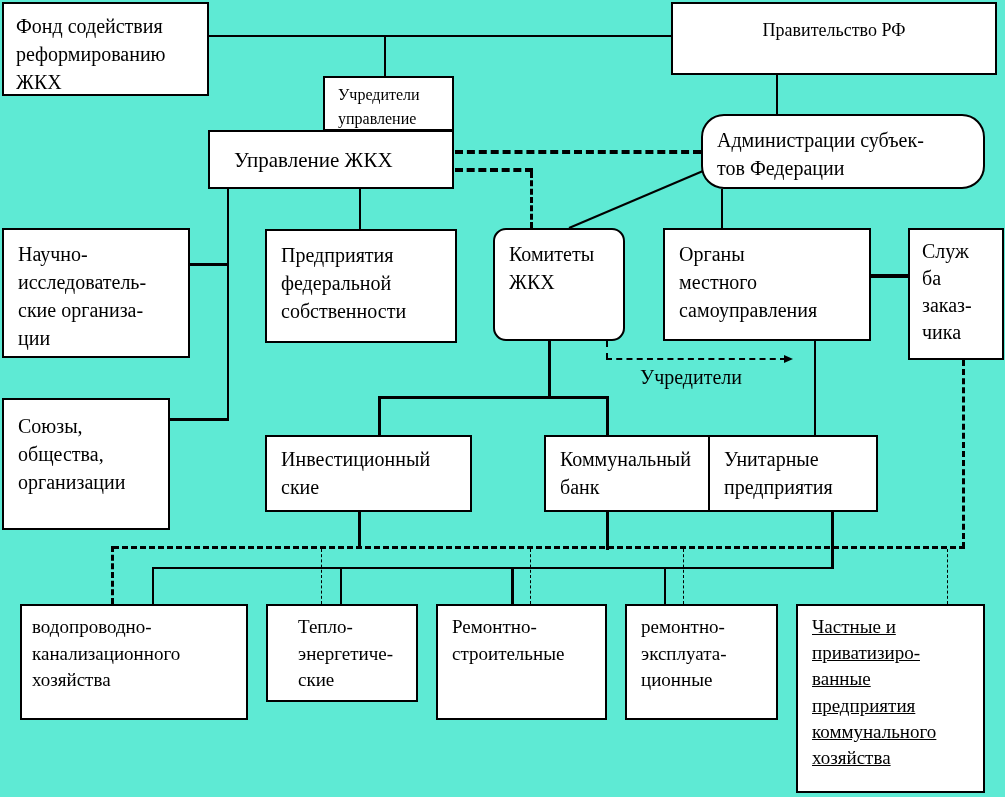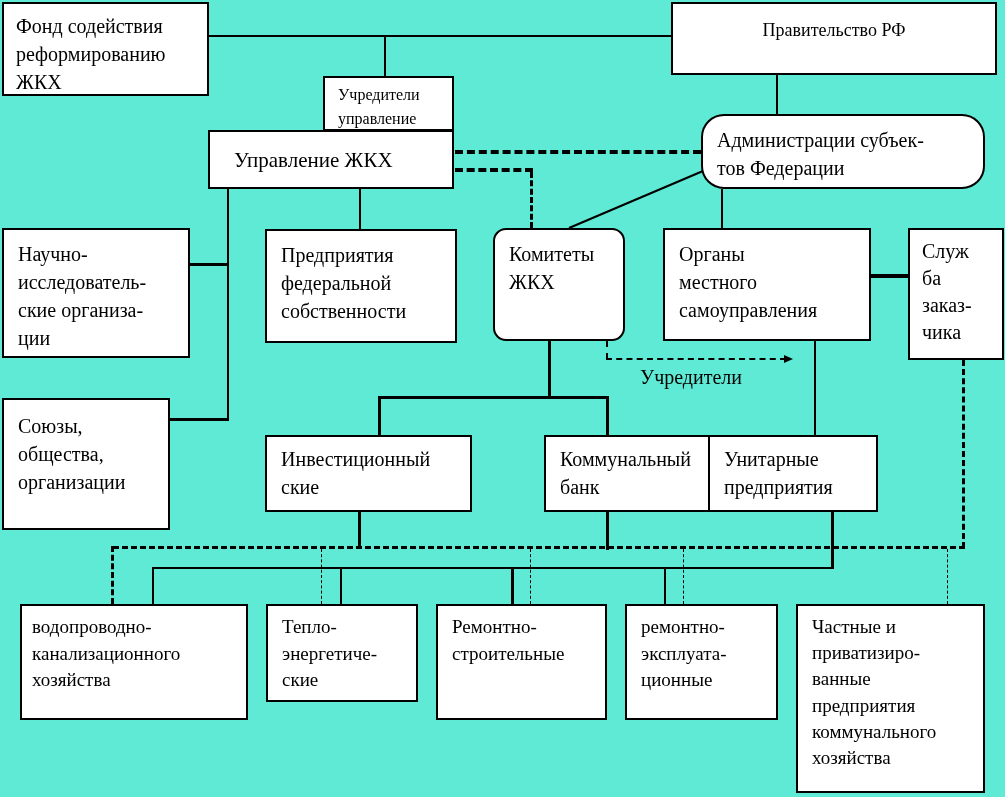--- a/index.html
+++ b/index.html
@@ -26,24 +26,24 @@
   .b-nauch    { left:2px;   top:228px; width:188px; height:130px; padding:10px 14px; }
   .b-predpr   { left:265px; top:229px; width:192px; height:114px; padding:10px 14px; }
   .b-komit    { left:493px; top:228px; width:132px; height:113px; padding:10px 14px;border-radius:13px; }
   .b-organy   { left:663px; top:228px; width:208px; height:113px; padding:10px 14px; }
   .b-sluzhba  { left:908px; top:228px; width:96px;  height:132px; padding:8px 12px; line-height:1.35; }
   .b-soyuzy   { left:2px;   top:398px; width:168px; height:132px; padding:12px 14px; }
   .b-invest   { left:265px; top:435px; width:207px; height:77px;  padding:8px 14px; }
   .b-kombank  { left:512px; top:435px; width:193px; height:77px;  padding:8px 14px;margin-left:32px; }
   .b-unitar   { left:708px; top:435px; width:170px; height:77px;  padding:8px 14px; }
   .b-voda     { left:20px;  top:604px; width:228px; height:116px; padding:8px 10px; font-size:19px; }
-  .b-teplo    { left:266px; top:604px; width:152px; height:98px;  padding:8px 14px; font-size:19px; }
+  .b-teplo    { left:266px; top:604px; width:152px; height:98px;  padding:8px 30px; font-size:19px; }
   .b-remstr   { left:436px; top:604px; width:171px; height:116px; padding:8px 14px; font-size:19px; }
   .b-remek    { left:625px; top:604px; width:153px; height:116px; padding:8px 14px; font-size:19px; }
-  .b-chast    { left:796px; top:604px; width:189px; height:189px; padding:8px 14px; font-size:19px; line-height:1.38; }
+  .b-chast    { left:796px; top:604px; width:189px; height:189px; padding:8px 14px; font-size:19px; line-height:1.38;text-decoration:underline; }
   .lbl-uchr   { position:absolute; left:640px; top:366px; font-size:20px; }
   .arrow-r {
     position:absolute; width:0; height:0;
     border-left:9px solid #000; border-top:4px solid transparent; border-bottom:4px solid transparent;
   }
 </style>
 </head>
 <body>
 
 <div id="canvas">

